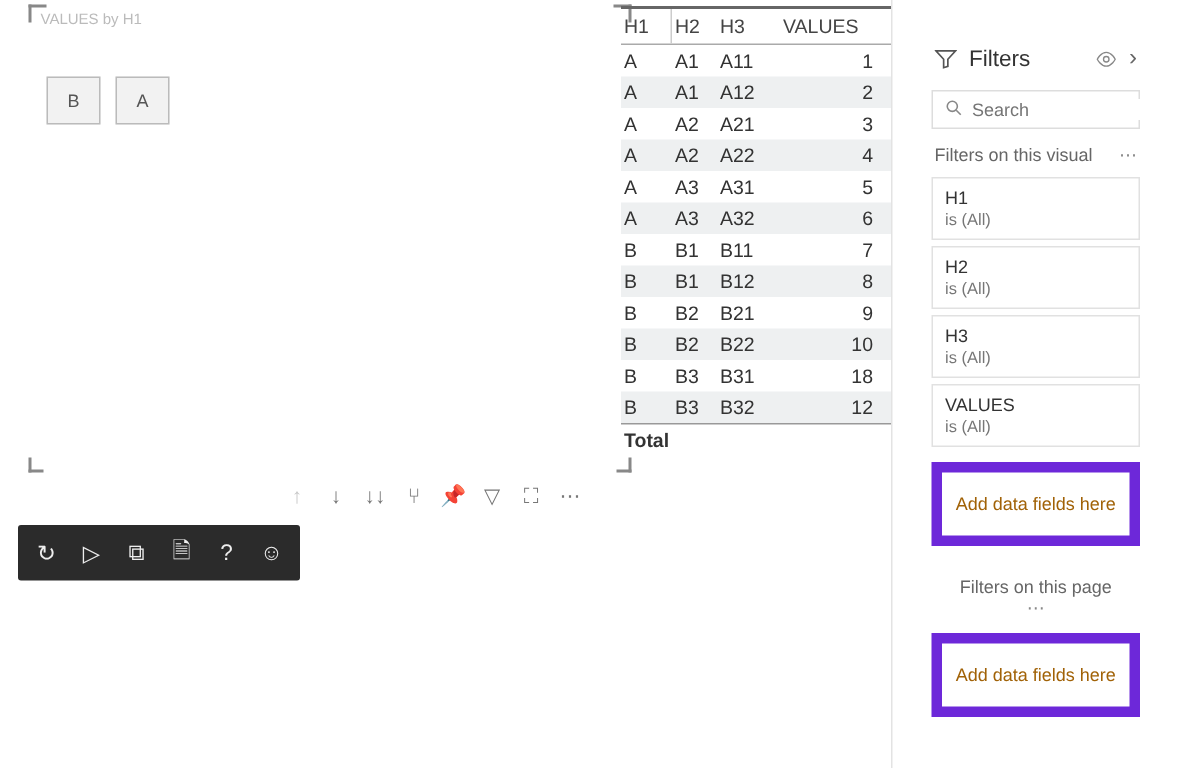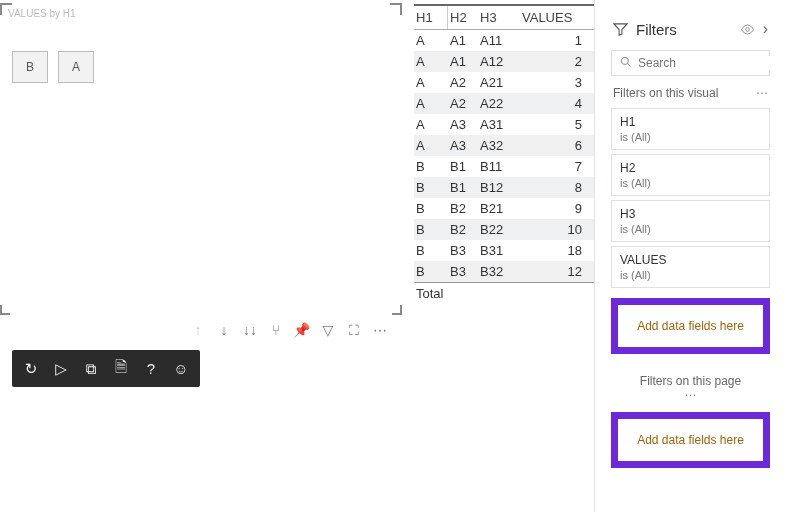--- a/index.html
+++ b/index.html
@@ -2,21 +2,21 @@
 <html><head>
   <meta charset="utf-8">
   <style>
     * { box-sizing: border-box; margin: 0; padding: 0; font-family: 'Segoe UI', Arial, sans-serif; }
     body { width: 786px; height: 512px; background: #fff; display: flex; position: relative; overflow: hidden; }
     
     .canvas-area { flex: 1; position: relative; padding: 4px; }
     
     .visual-frame {
       position: absolute;
-      top: 4px; left: 1px;
+      top: 4px; left: 20px;
       width: 400px; height: 310px;
       border: 1px solid transparent;
     }
     .visual-frame::before,
     .visual-frame::after,
     .visual-frame .corner-bl,
     .visual-frame .corner-br {
       content: '';
       position: absolute;
       width: 10px; height: 10px;
@@ -77,28 +77,28 @@
     .data-table .th.h2 { width: 30px; }
     .data-table .th.h3 { width: 36px; }
     .data-table .th.val { flex:1; text-align:left; padding-left:8px; }
     .data-table .row { display:flex; }
     .data-table .row.alt { background: #eef0f1; }
     .data-table .cell { padding: 3px 2px; color:#333; }
     .data-table .cell.c1 { width:34px; }
     .data-table .cell.c2 { width:30px; }
     .data-table .cell.c3 { width:36px; }
     .data-table .cell.cv { flex:1; text-align:right; padding-right:12px; }
-    .data-table .total-row { display:flex; border-top:1px solid #999; font-weight:400; }
+    .data-table .total-row { display:flex; border-top:1px solid #999; font-weight:700; }
     
     .filters-pane {
       width: 192px;
       border-left: 1px solid #e3e3e3;
       background: #fff;
       display: flex; flex-direction: column;
-      padding: 6px;
+      padding: 16px;
     }
     .filters-header {
       display:flex; align-items:center; padding: 14px 12px 12px 12px;
       gap: 8px;
     }
     .filters-header .title { font-size: 15px; color:#333; flex:1; }
     .filters-header .hicon { color:#666; font-size:13px; cursor:pointer; }
     
     .search-box {
       margin: 0 10px 10px 10px;

